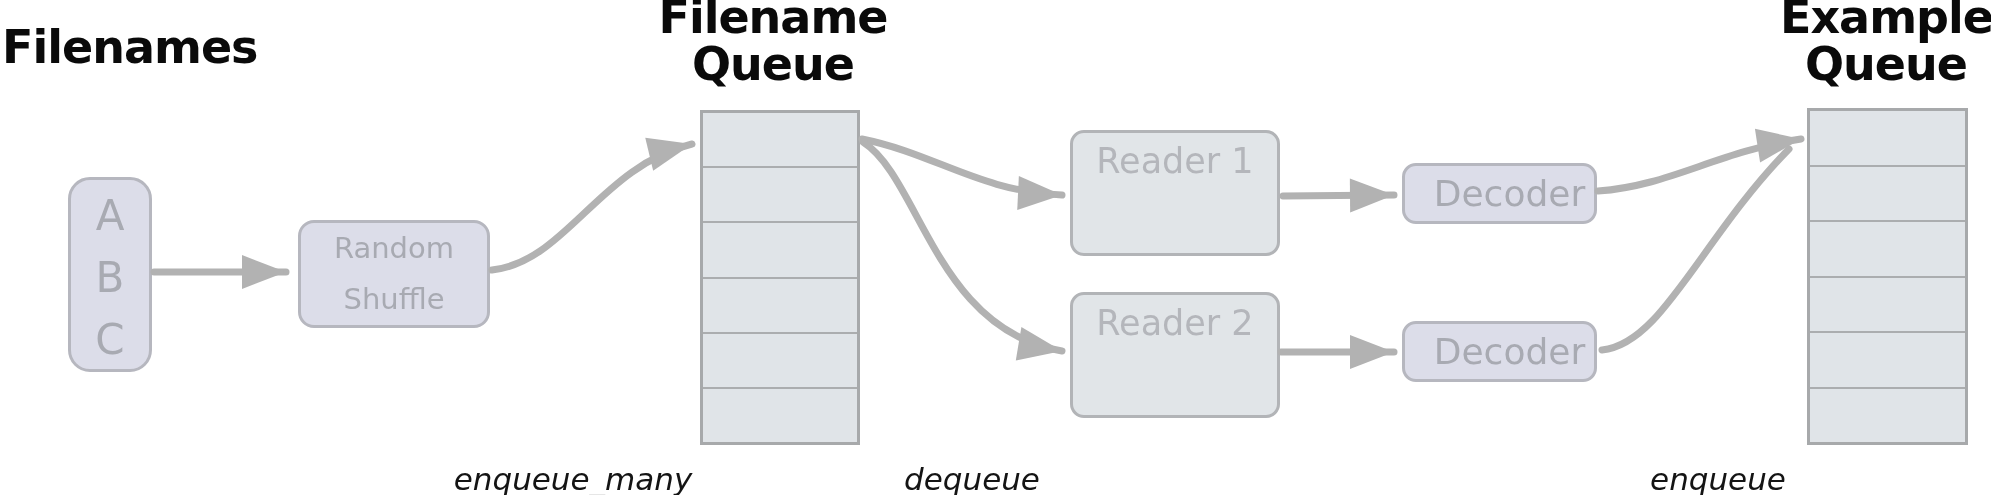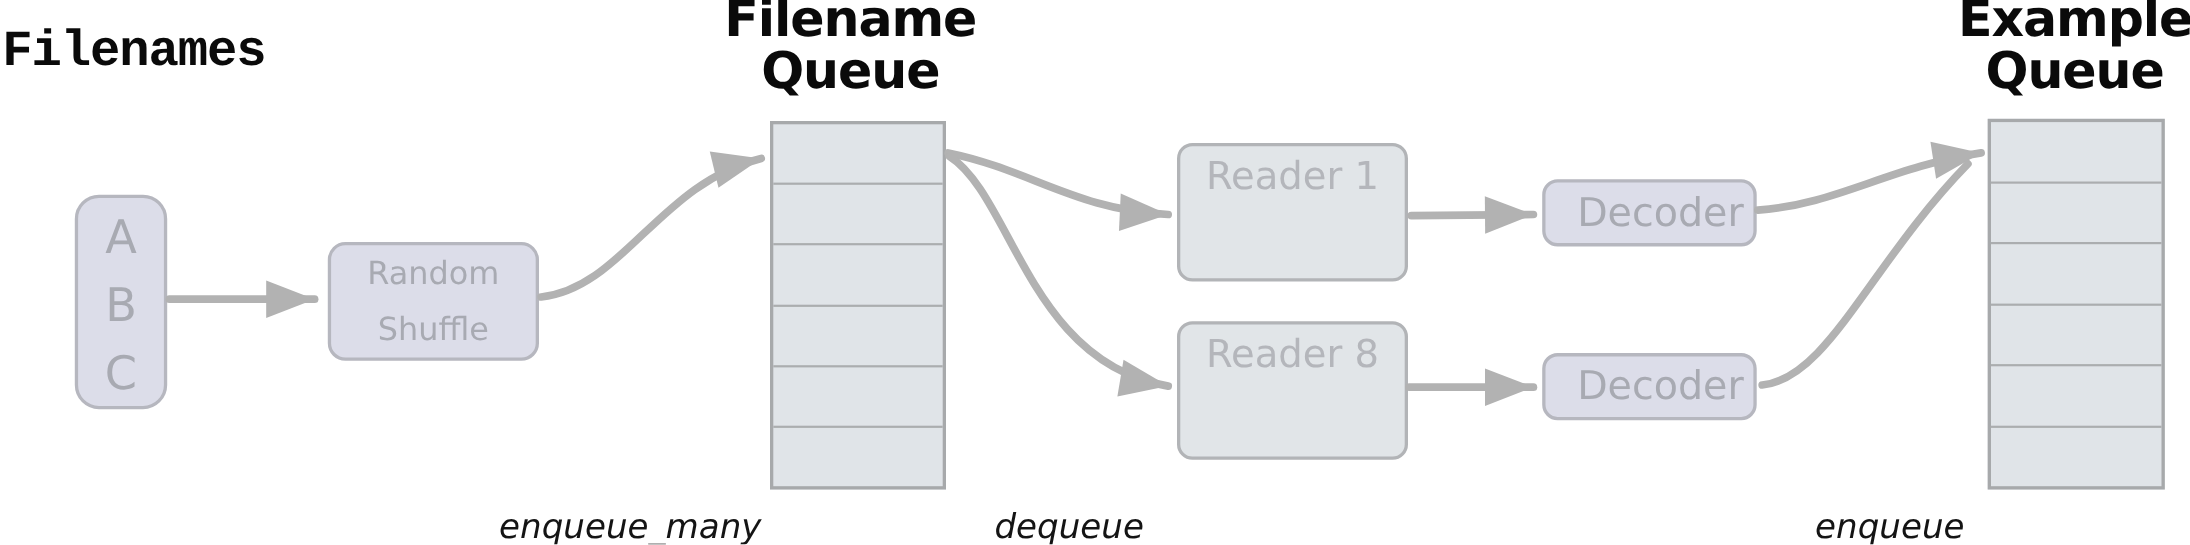--- a/index.html
+++ b/index.html
@@ -16,21 +16,21 @@
   .title {
     position: absolute;
     font-weight: bold;
     font-size: 46px;
     line-height: 47px;
     color: var(--title-text, #0a0a0a);
     letter-spacing: -1px;
     text-align: center;
     white-space: nowrap;
   }
-  .t-filenames { left: 2px; top: 24px; text-align: left; font-family: Liberation Mono, monospace; }
+  .t-filenames { left: 2px; top: 24px; text-align: left; }
   .t-fqueue    { left: 620px; top: -6px; width: 306px; }
   .t-equeue    { left: 1780px; top: -6px; width: 212px; }
 
   
   .softbox {
     position: absolute;
     background: var(--soft-box-fill, #dcdde9);
     border: 3px solid var(--soft-box-border, #b6b7bf);
     color: var(--soft-box-text, #a8aab2);
     display: flex;
@@ -153,21 +153,21 @@
       <div class="qcell"></div>
       <div class="qcell"></div>
       <div class="qcell"></div>
       <div class="qcell"></div>
     </div>
 
   <div class="reader reader-1">
     <span>Reader 1</span>
   </div>
   <div class="reader reader-2">
-    <span>Reader 8</span>
+    <span>Reader 2</span>
   </div>
 
   <div class="softbox decoder decoder-1">
     <span>Decoder</span>
   </div>
   <div class="softbox decoder decoder-2">
     <span>Decoder</span>
   </div>
 
   <div class="queue q-example">

